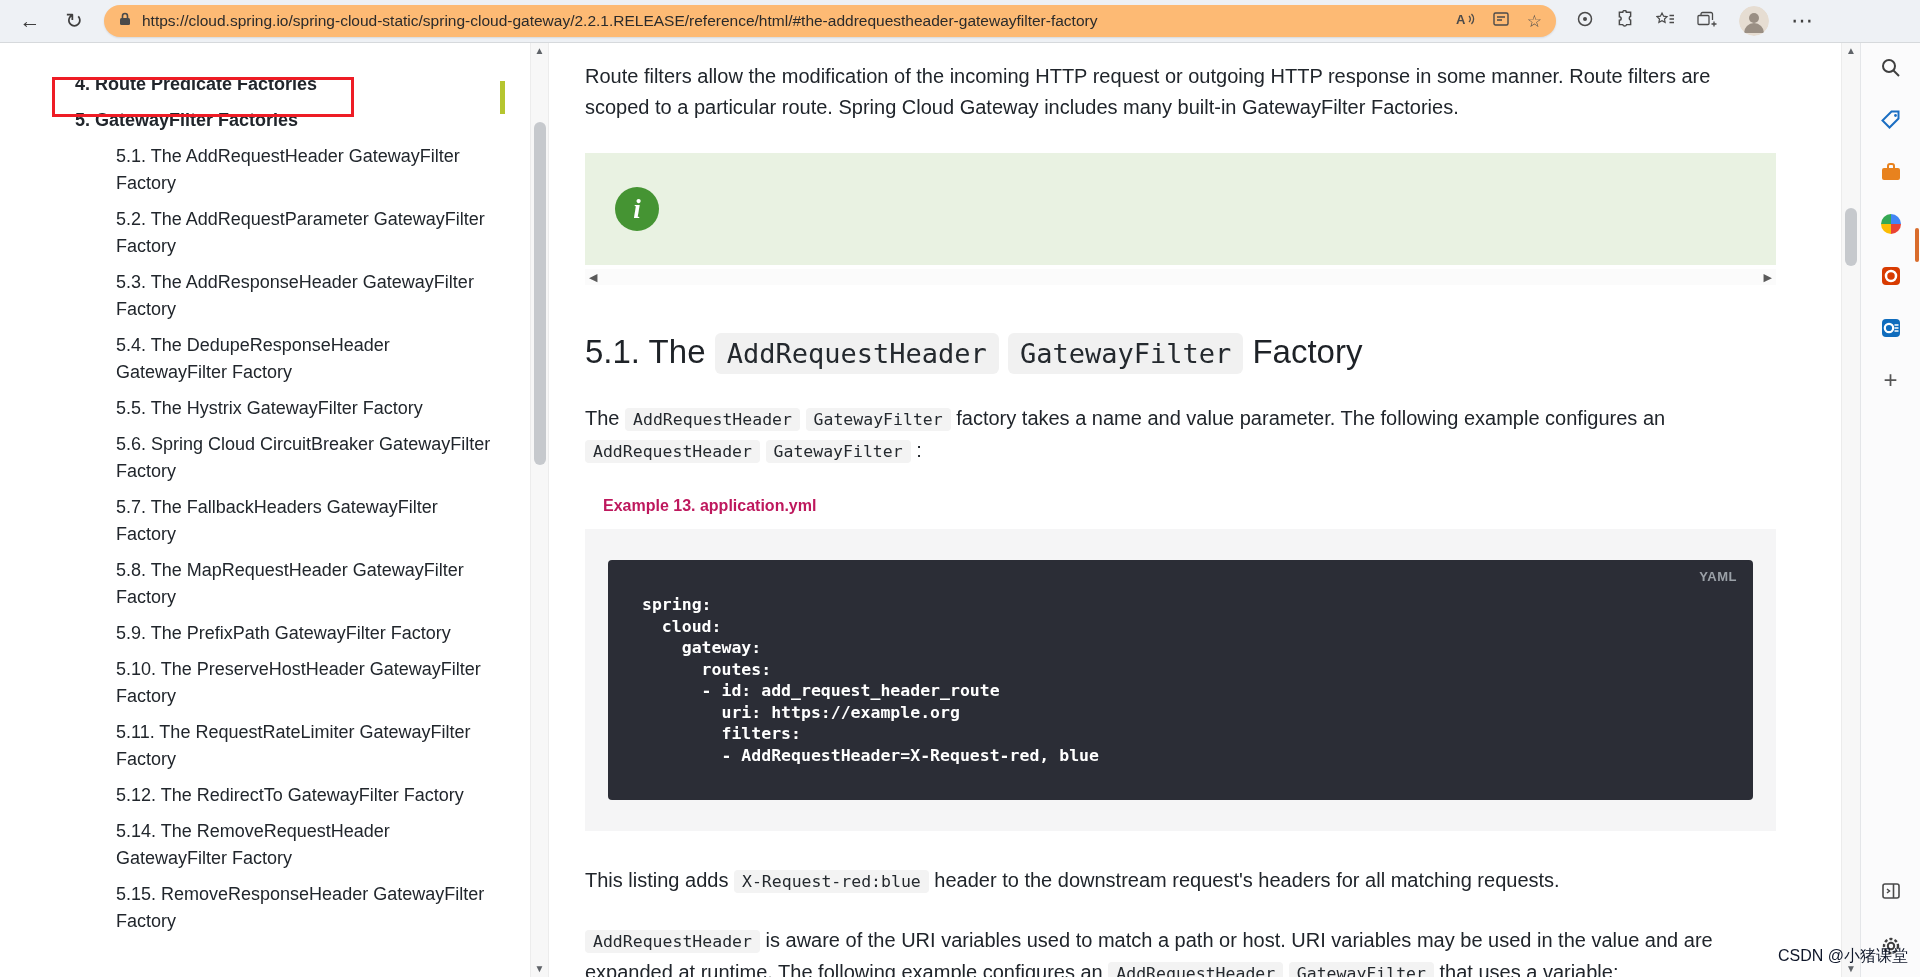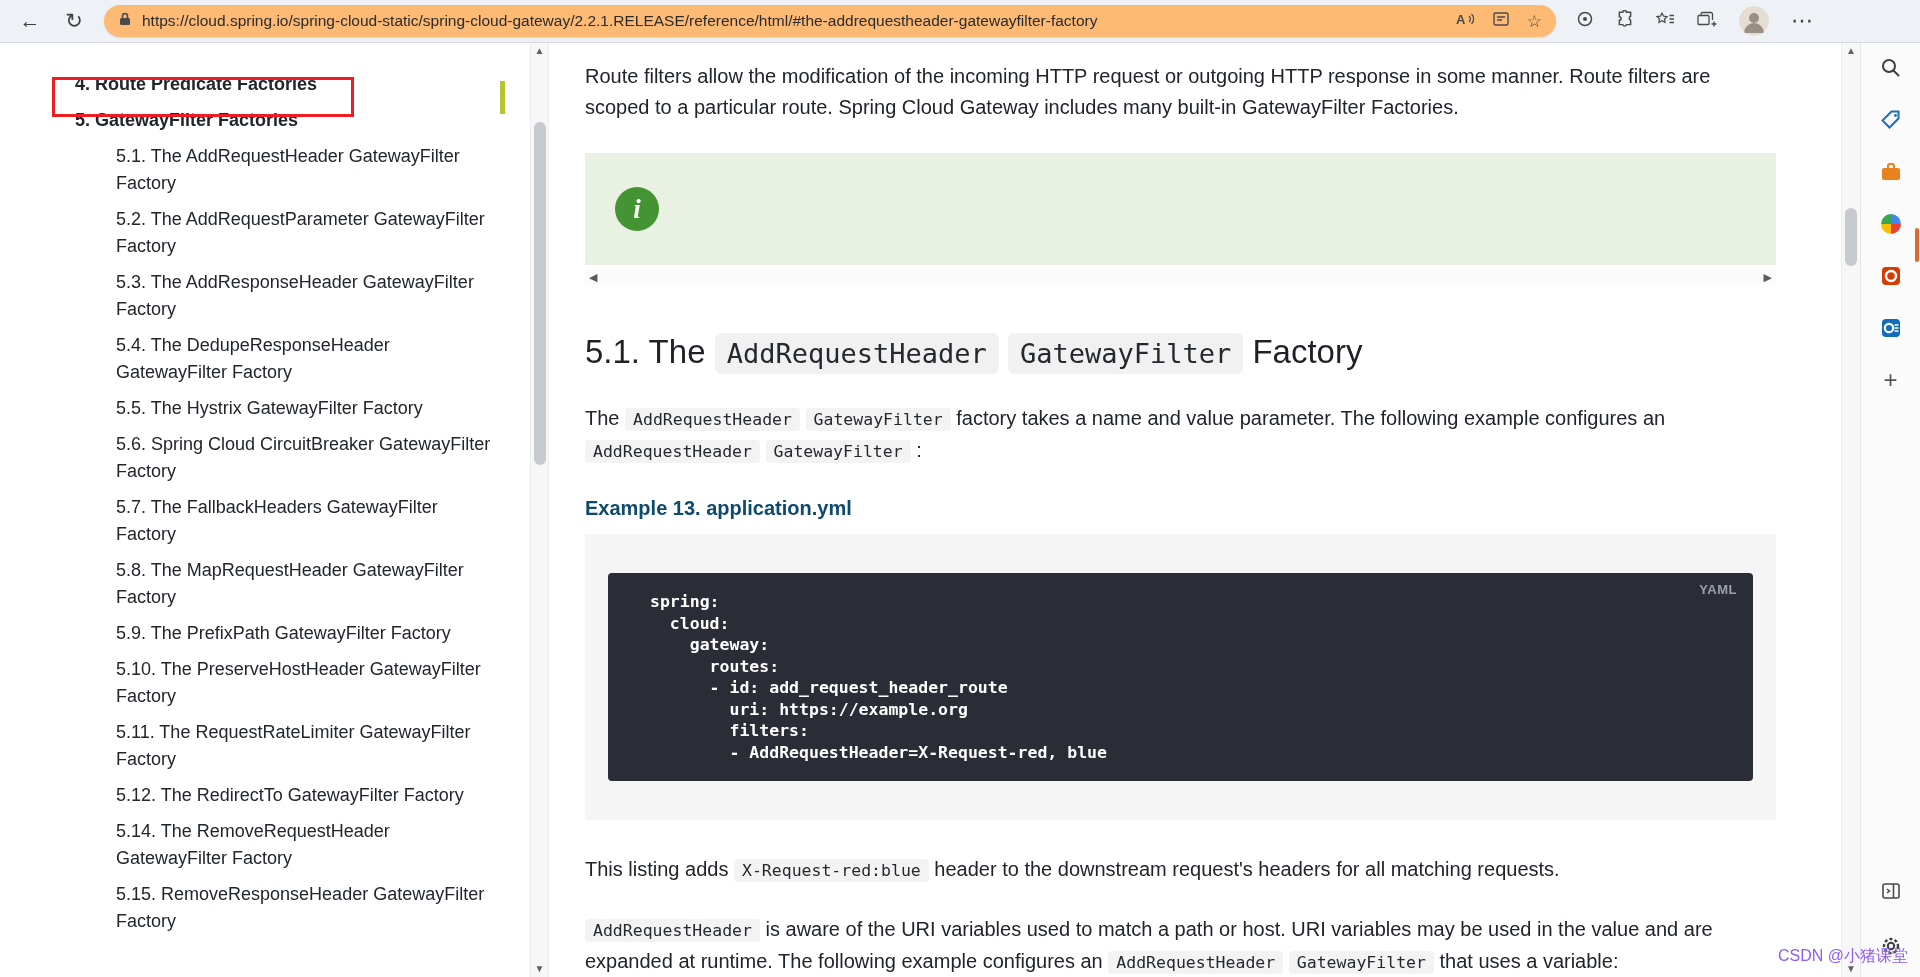--- a/index.html
+++ b/index.html
@@ -65,25 +65,25 @@
 
   .hscroll { display:flex; justify-content:space-between; align-items:center;
              margin-top:4px; height:16px; background:#fbfbfb; color:#5a5a5a; font-size:11px; }
   .hscroll span { padding:0 4px; cursor:pointer; }
 
   .h2 { margin:44px 0 0 0; font-size:33px; font-weight:500; color:#1e2227; line-height:46px; }
   .h2 .icode { font-size:27px; padding:5px 12px; background:#f1f1f1; border-radius:6px;
                font-weight:400; }
 
   .p2 { margin-top:26px; }
-  .example-title { margin:30px 0 0 0; font-size:20px; font-weight:bold; color:#0c4a6e; }
+  .example-title { margin:30px 0 0 18px; font-size:16px; font-weight:bold; color:#be185d; }
 
   .listing { margin-top:14px; background:#f5f5f6; padding:23px; }
   .codewrap { position:relative; background:#2b2d36; border-radius:4px; }
-  .codewrap pre { margin:16px; padding:18px 26px; font-family:"DejaVu Sans Mono", monospace;
+  .codewrap pre { margin:8px; padding:34px 26px; font-family:"DejaVu Sans Mono", monospace;
                   font-size:16.5px; font-weight:bold; line-height:21.5px; color:#ffffff;
                   white-space:pre; }
   .lang { position:absolute; top:9px; right:16px; font-size:13px; font-weight:bold;
           color:#9ba1a8; letter-spacing:.5px; font-family:"Liberation Sans", sans-serif;text-align:right; }
 
   .p3 { margin-top:34px; }
   .p4 { margin-top:28px; }
   .example-title.cut { margin-top:28px; }
 
   
@@ -100,21 +100,21 @@
   .rail .ricon { width:22px; height:22px; display:flex; align-items:center;
                  justify-content:center; cursor:pointer; }
   .pinwheel { width:20px; height:20px; border-radius:50%;
               background:conic-gradient(#4285f4 0 25%, #ea4335 0 50%, #fbbc04 0 75%, #34a853 0); }
   .rail .plus { font-size:24px; color:#555; line-height:22px; }
   .rail-bottom-toggle { position:absolute; bottom:72px; left:50%; transform:translateX(-50%); cursor:pointer; }
   .rail-bottom-gear { position:absolute; bottom:16px; left:50%; transform:translateX(-50%); cursor:pointer; }
   .rail-indicator { position:absolute; right:1px; top:185px; width:4px; height:34px;
                     background:#d96c2c; border-radius:2px; }
 
-  .watermark { position:absolute; left:1778px; top:946px; font-size:16px; color:#8b5cf6;
+  .watermark { position:absolute; left:1778px; top:946px; font-size:16px; color:#0f172a;
                z-index:10; white-space:nowrap; }
 </style>
 </head>
 <body>
 
 <div class="screen">
 
   <header class="toolbar">
     <button class="tbtn" style="margin-left:8px">←</button>
     <button class="tbtn">↻</button>

